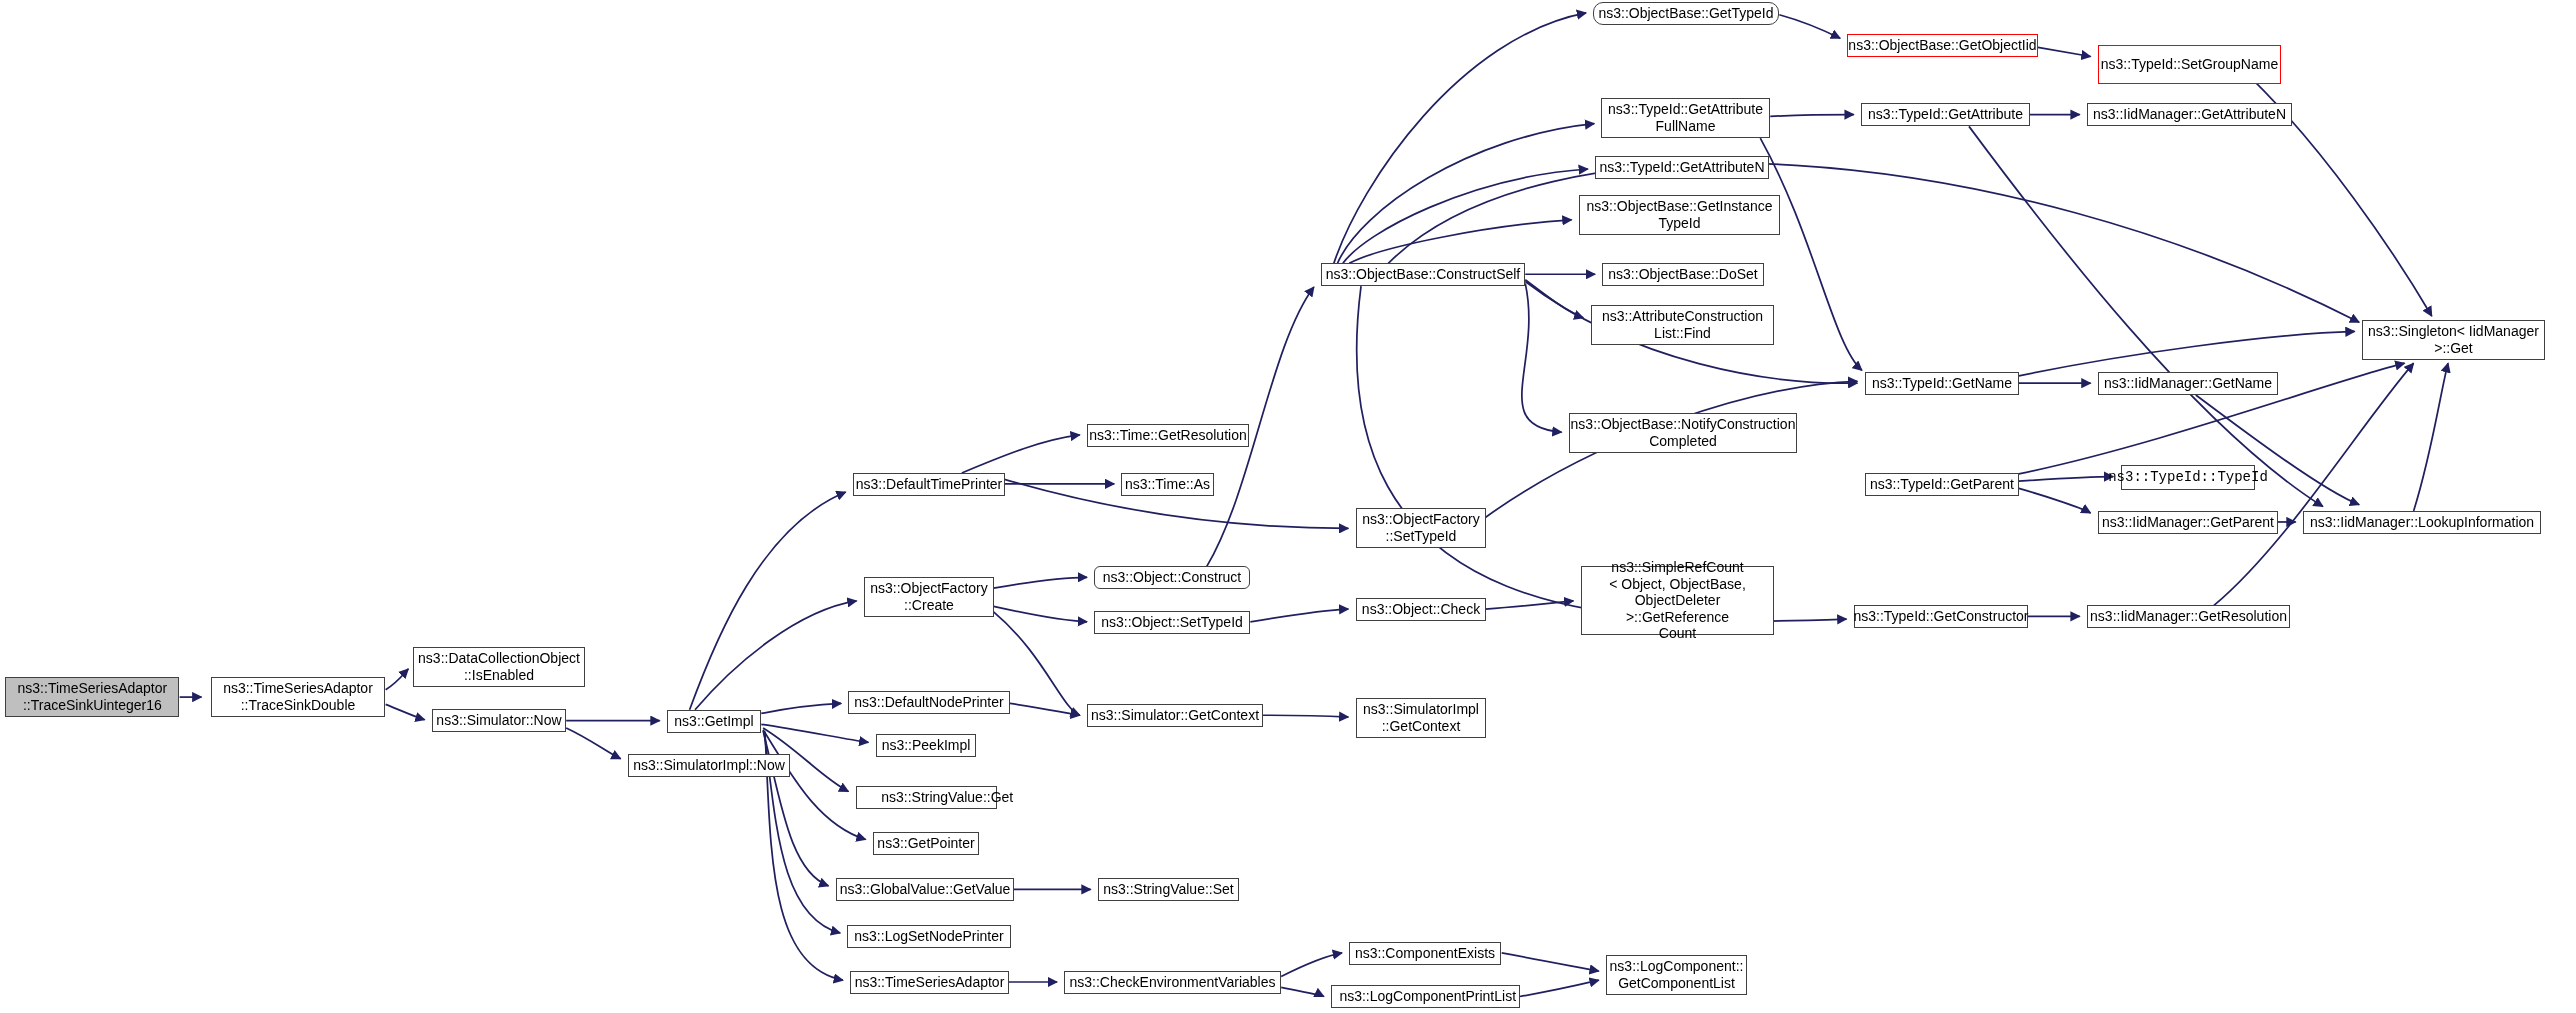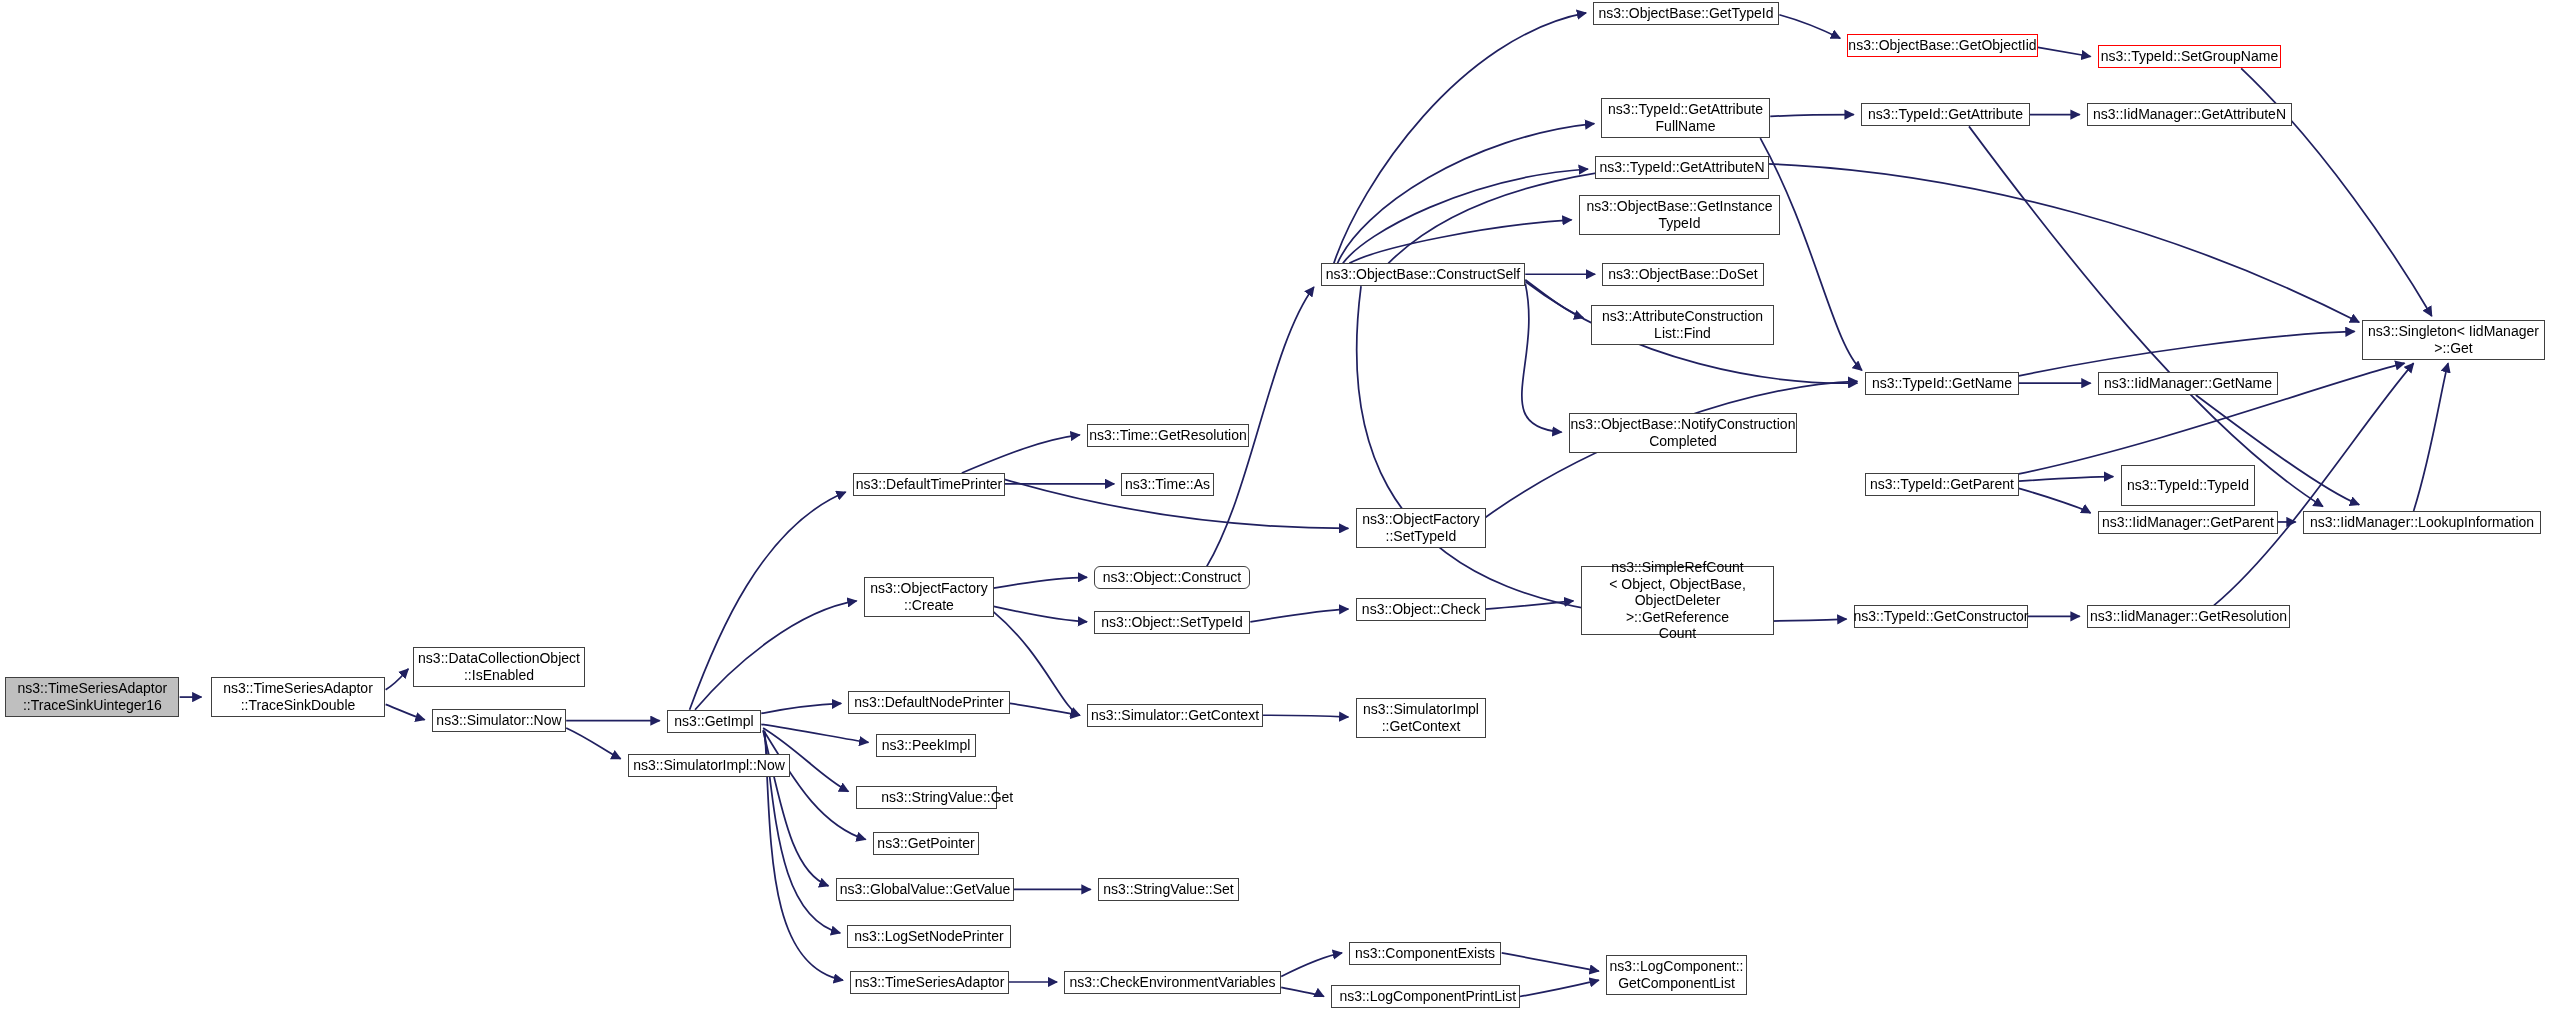--- a/index.html
+++ b/index.html
@@ -144,39 +144,39 @@
       <div class="node" style="left: 1356px; top: 698px; width: 130px; height: 40px;">ns3::SimulatorImpl
 ::GetContext</div>
       <div class="node" style="left: 1356px; top: 508px; width: 130px; height: 40px;">ns3::ObjectFactory
 ::SetTypeId</div>
       <div class="node" style="left: 1356px; top: 598px; width: 130px; height: 23px;">ns3::Object::Check</div>
       <div class="node" style="left: 1581px; top: 566px; width: 193px; height: 69px;">ns3::SimpleRefCount
 &lt; Object, ObjectBase,
 ObjectDeleter &gt;::GetReference
 Count</div>
       <div class="node" style="left: 1321px; top: 263px; width: 204px; height: 23px;">ns3::ObjectBase::ConstructSelf</div>
-      <div class="node" style="left: 1593px; top: 1.8px; width: 186px; height: 23px;">ns3::ObjectBase::GetTypeId</div>
+      <div class="node" style="left: 1593px; top: 1.8px; width: 186px; height: 23px; border-radius: 10px;">ns3::ObjectBase::GetTypeId</div>
       <div class="node flag" style="left: 1847px; top: 34px; width: 191px; height: 23px;">ns3::ObjectBase::GetObjectIid</div>
-      <div class="node flag" style="left: 2098px; top: 45px; width: 183px; height: 23px;">ns3::TypeId::SetGroupName</div>
+      <div class="node flag" style="left: 2098px; top: 45px; width: 183px; height: 39px;">ns3::TypeId::SetGroupName</div>
       <div class="node" style="left: 1601px; top: 98px; width: 169px; height: 40px;">ns3::TypeId::GetAttribute
 FullName</div>
       <div class="node" style="left: 1861px; top: 103px; width: 169px; height: 23px;">ns3::TypeId::GetAttribute</div>
       <div class="node" style="left: 2087px; top: 103px; width: 205px; height: 23px;">ns3::IidManager::GetAttributeN</div>
       <div class="node" style="left: 1595px; top: 156px; width: 174px; height: 23px;">ns3::TypeId::GetAttributeN</div>
       <div class="node" style="left: 1579px; top: 195px; width: 201px; height: 40px;">ns3::ObjectBase::GetInstance
 TypeId</div>
       <div class="node" style="left: 1602px; top: 263px; width: 162px; height: 23px;">ns3::ObjectBase::DoSet</div>
       <div class="node" style="left: 1591px; top: 305px; width: 183px; height: 40px;">ns3::AttributeConstruction
 List::Find</div>
       <div class="node" style="left: 1569px; top: 413px; width: 228px; height: 40px;">ns3::ObjectBase::NotifyConstruction
 Completed</div>
       <div class="node" style="left: 1865px; top: 372px; width: 154px; height: 23px;">ns3::TypeId::GetName</div>
       <div class="node" style="left: 2098px; top: 372px; width: 180px; height: 23px;">ns3::IidManager::GetName</div>
       <div class="node" style="left: 1865px; top: 473px; width: 154px; height: 23px;">ns3::TypeId::GetParent</div>
-      <div class="node" style="left: 2121px; top: 465px; width: 134px; height: 41px;">ns3::TypeId::TypeId</div>
+      <div class="node" style="left: 2121px; top: 465px; width: 134px; height: 25px; font-family: Liberation Mono, monospace;">ns3::TypeId::TypeId</div>
       <div class="node" style="left: 2098px; top: 511px; width: 180px; height: 23px;">ns3::IidManager::GetParent</div>
       <div class="node" style="left: 2303px; top: 511px; width: 238px; height: 23px;">ns3::IidManager::LookupInformation</div>
       <div class="node" style="left: 2362px; top: 320px; width: 183px; height: 40px;">ns3::Singleton&lt; IidManager
 &gt;::Get</div>
       <div class="node" style="left: 1854px; top: 605px; width: 174px; height: 23px;">ns3::TypeId::GetConstructor</div>
       <div class="node" style="left: 2087px; top: 605px; width: 203px; height: 23px;">ns3::IidManager::GetResolution</div>
     </div>
 </div>
 
 

